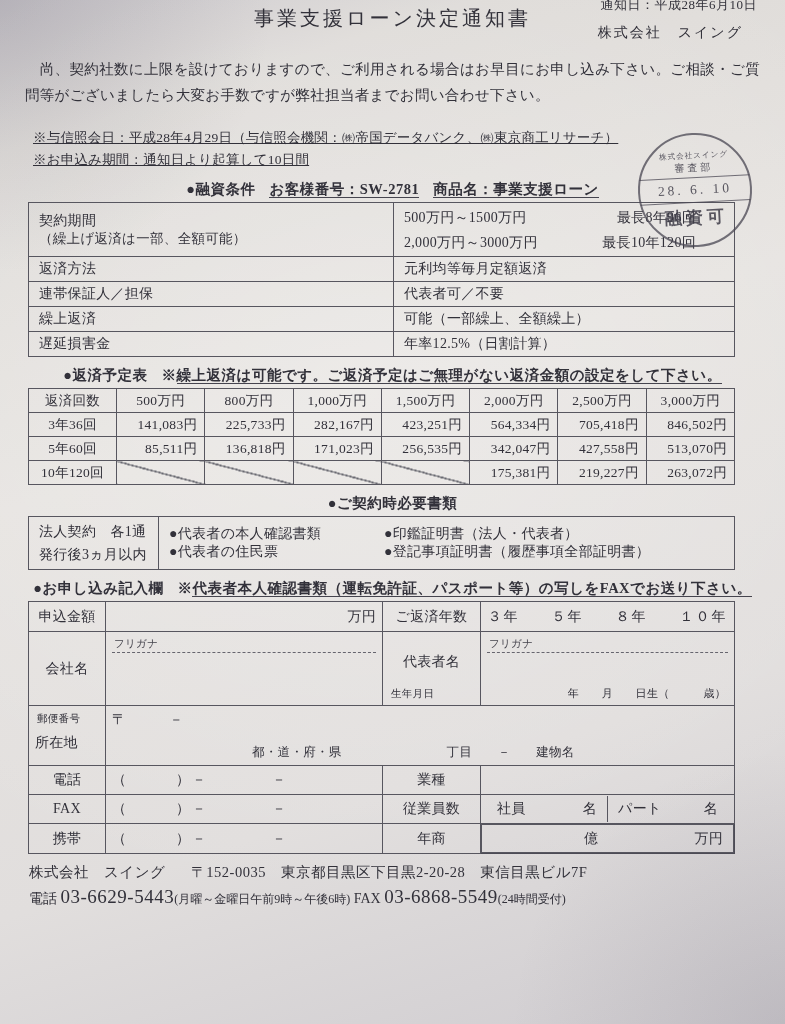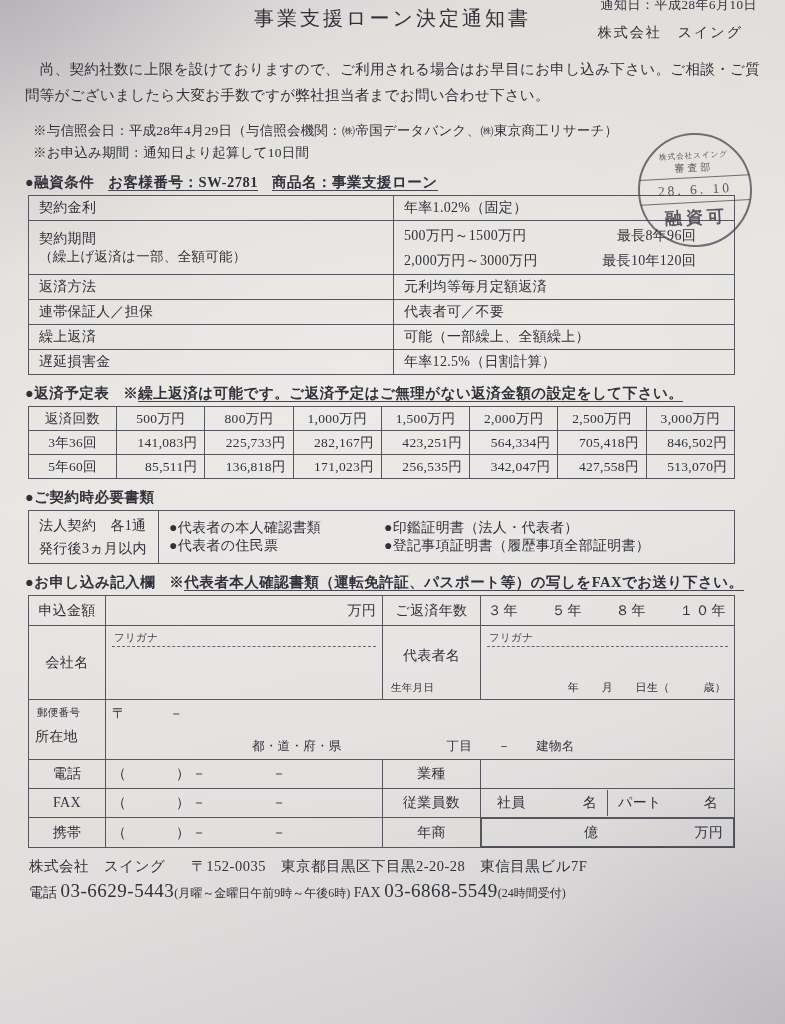--- a/index.html
+++ b/index.html
@@ -17,36 +17,36 @@
   .page { position:relative; width:785px; height:1024px; padding:0 25px; }
 
   
   .notice-date { position:absolute; top:-4px; right:28px; font-size:13px; letter-spacing:.5px; }
   .issuer { position:absolute; top:24px; right:42px; font-size:14px; letter-spacing:2px; }
   .title { text-align:center; font-size:20px; font-weight:normal; letter-spacing:3px; padding-top:5px; }
 
   
   .intro { margin-top:24px; }
   .intro p { font-size:14.5px; line-height:26px; text-align:justify; letter-spacing:.3px; }
-  .notes { margin-top:12px; padding-left:8px; }
+  .notes { margin-top:19px; padding-left:8px;text-decoration:underline; }
   .notes div { font-size:13.5px; line-height:22px; letter-spacing:.2px; }
 
   
   .stamp { position:absolute; top:133px; right:33px; width:114px; height:114px;
     border:2px solid rgba(72,70,82,.75); border-radius:50%;
     color:rgba(62,60,72,.85); display:flex; flex-direction:column; transform:rotate(-3deg); }
   .stamp-top { flex:1; display:flex; flex-direction:column; justify-content:flex-end; align-items:center; padding-bottom:2px; }
   .stamp-arc { font-size:8px; letter-spacing:1px; transform:scale(.95); white-space:nowrap; }
   .stamp-dept { font-size:10px; letter-spacing:3px; }
   .stamp-band { height:26px; border-top:1.5px solid rgba(72,70,82,.75); border-bottom:1.5px solid rgba(72,70,82,.75);
     display:flex; align-items:center; justify-content:center; font-size:13.5px; letter-spacing:3px; }
   .stamp-result { flex:1; display:flex; justify-content:center; padding-top:3px; font-size:17px; letter-spacing:4px; font-weight:600; }
 
   
-  .sec-head { font-size:14.5px; font-weight:600; letter-spacing:.5px; margin-top:9px; margin-bottom:3px; }
+  .sec-head { font-size:14.5px; font-weight:600; letter-spacing:.5px; margin-top:9px; margin-bottom:3px;text-align:center; }
   .sec-head .u { border-bottom:1px solid #45444e; font-weight:600; }
   .sec-head .gap { display:inline-block; width:14px; }
 
   
   table { border-collapse:collapse; table-layout:fixed; width:707px; margin-left:3px; }
   td { border:1px solid #57565f; font-size:14px; letter-spacing:.3px; vertical-align:middle; }
   table { border:1.5px solid #4c4b55; }
 
   
   .cond td { height:25px; padding:1px 10px; }
@@ -134,24 +134,20 @@
   <div class="sec-head">
     <span>●融資条件</span><span class="gap"></span><span class="u">お客様番号：SW-2781</span><span class="gap"></span><span class="u">商品名：事業支援ローン</span>
   </div>
 
   <table class="cond">
     <colgroup>
         <col class="c-label">
         <col>
       </colgroup>
     <tbody>
-    <tr>
-      <td>契約金利</td>
-      <td>年率1.02%（固定）</td>
-    </tr>
     <tr class="tall">
       <td>
         <div>契約期間</div>
         <div class="sub">（繰上げ返済は一部、全額可能）</div>
       </td>
       <td>
         <div class="pair">
           <span>500万円～1500万円</span>
           <span>最長8年96回</span>
         </div>
@@ -218,20 +214,30 @@
     </tr>
     <tr>
       <td class="rowlbl">5年60回</td>
       <td>85,511円</td>
       <td>136,818円</td>
       <td>171,023円</td>
       <td>256,535円</td>
       <td>342,047円</td>
       <td>427,558円</td>
       <td>513,070円</td>
+    </tr>
+    <tr>
+      <td class="rowlbl">10年120回</td>
+      <td class="slash"></td>
+      <td class="slash"></td>
+      <td class="slash"></td>
+      <td class="slash"></td>
+      <td>175,381円</td>
+      <td>219,227円</td>
+      <td>263,072円</td>
     </tr>
   </tbody>
     </table>
 
   <div class="sec-head">●ご契約時必要書類</div>
 
   <table class="docs">
     <tbody>
         <tr>
       <td class="docs-left">

